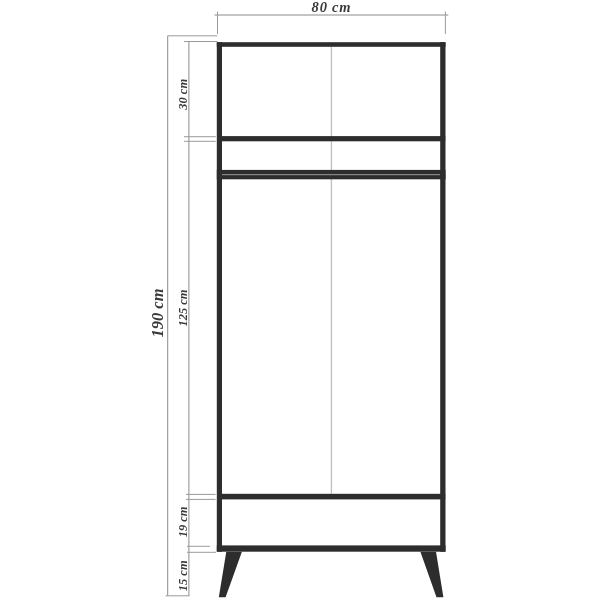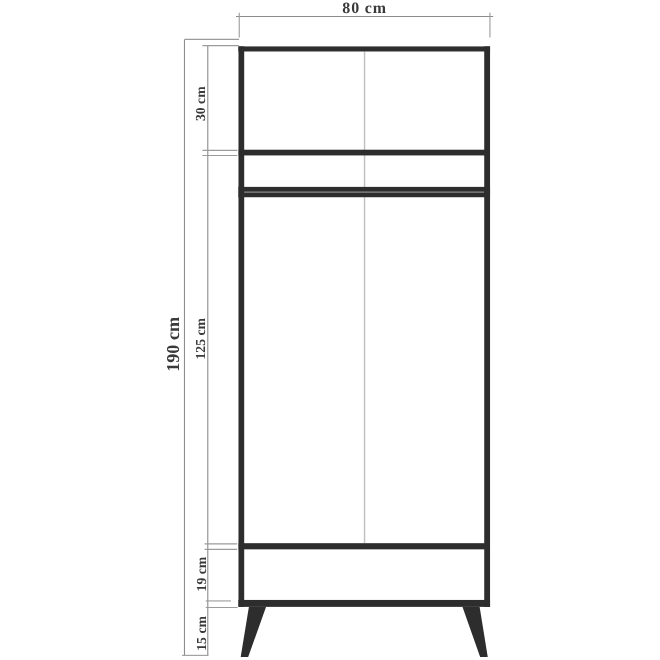--- a/index.html
+++ b/index.html
@@ -1,16 +1,16 @@
 <!DOCTYPE html>
 <html><head>
 <meta charset="utf-8">
 <style>
   html,body{margin:0;padding:0;background:#ffffff;}
-  .page{width:600px;height:600px;position:relative;background:#ef4444;overflow:hidden;}
+  .page{width:600px;height:600px;position:relative;background:#ef4444;overflow:hidden;font-style:italic;}
   svg text{font-family:"Liberation Serif", serif;font-weight:bold;fill:#3a3a3a;}
 </style>
 </head>
 <body>
 <div class="page">
 <svg width="600" height="600" viewBox="0 0 600 600">
 
   <rect x="0" y="0" width="600" height="600" fill="#ffffff"></rect>
 
   <text x="331.5" y="11.5" font-size="14.5" text-anchor="middle" letter-spacing="0.8">80 cm</text>

